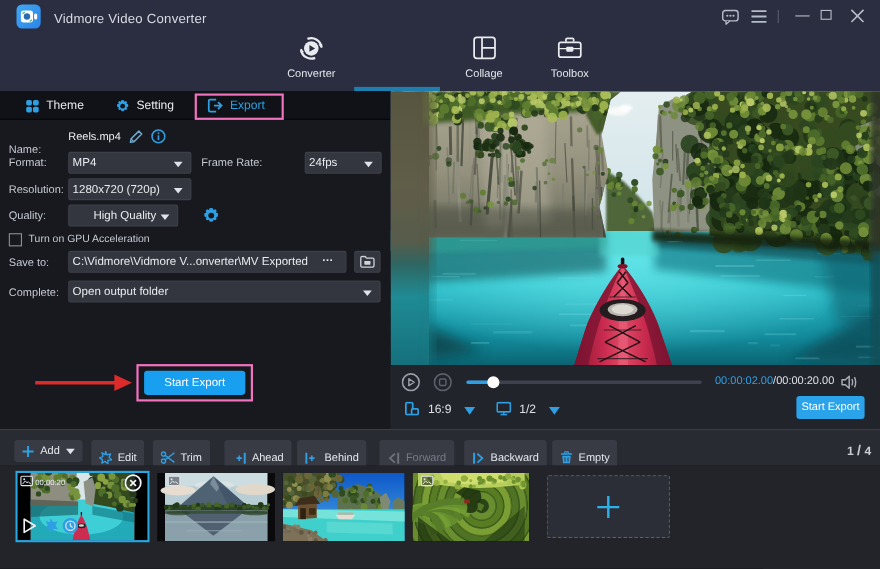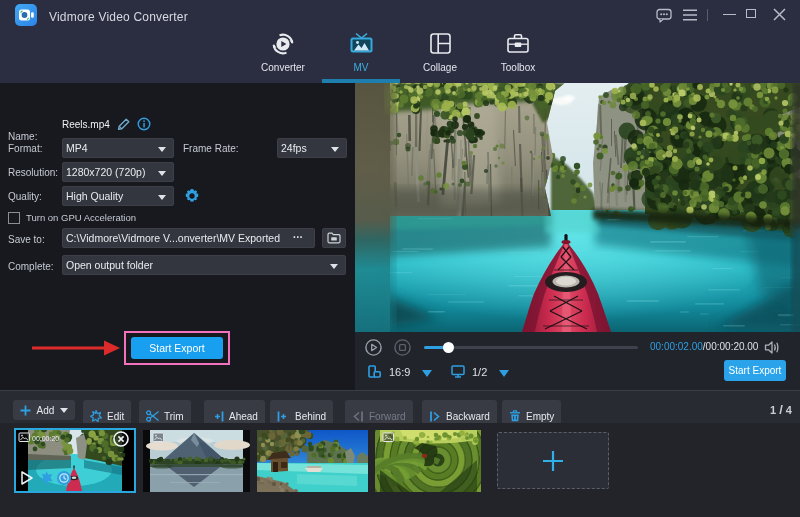--- a/index.html
+++ b/index.html
@@ -97,30 +97,20 @@
       <div class="ni"><svg width="24" height="24" viewBox="0 0 24 24">
         <g fill="none" stroke="#e8eaee" stroke-width="2.1">
           <path d="M8.5 3.4 A9.3 9.3 0 0 1 21.3 11.2"></path>
           <path d="M15.5 20.6 A9.3 9.3 0 0 1 2.7 12.8"></path>
         </g>
         <path d="M21.9 8.2 l-3.4 0.2 l2.9 3.4 Z M2.1 15.8 l3.4 -0.2 l-2.9 -3.4 Z" fill="#e8eaee"></path>
         <circle cx="12" cy="12" r="6.6" fill="#e8eaee"></circle>
         <path d="M10.3 9 L15.4 12 L10.3 15 Z" fill="#2b2e40"></path>
       </svg></div>
       <div class="nl">Converter</div>
-    </div>
-    <div class="navitem" style="left:321px; color:#3eaede;">
-      <div class="ni"><svg width="25" height="24" viewBox="0 0 25 24">
-        <path d="M7 1.5 L12.5 6 L18 1.5" fill="none" stroke="#3eaede" stroke-width="1.6"></path>
-        <rect x="1.5" y="5.5" width="22" height="15" rx="2.5" fill="#35a8dc"></rect>
-        <rect x="3.5" y="7.5" width="18" height="11" rx="1" fill="#10455c"></rect>
-        <path d="M5 18.5 L9.5 12.5 L12.5 16 L15.5 11 L20 18.5 Z" fill="#cfeaf6"></path>
-        <circle cx="8.5" cy="10.5" r="1.4" fill="#cfeaf6"></circle>
-      </svg></div>
-      <div class="nl">MV</div>
     </div>
     <div class="navitem" style="left:400px;">
       <div class="ni"><svg width="23" height="23" viewBox="0 0 23 23">
         <rect x="2" y="2" width="19" height="19" rx="2.5" fill="none" stroke="#e8eaee" stroke-width="1.6"></rect>
         <path d="M9.2 2 L9.2 21 M9.2 11.5 L21 11.5" stroke="#e8eaee" stroke-width="1.6"></path>
       </svg></div>
       <div class="nl">Collage</div>
     </div>
     <div class="navitem" style="left:478px;">
       <div class="ni"><svg width="24" height="23" viewBox="0 0 24 23">
@@ -128,20 +118,40 @@
         <path d="M8.5 6 L8.5 4 Q8.5 2.8 9.7 2.8 L14.3 2.8 Q15.5 2.8 15.5 4 L15.5 6" fill="none" stroke="#e8eaee" stroke-width="1.6"></path>
         <rect x="8.7" y="10.4" width="6.6" height="4.6" rx="1" fill="#e8eaee"></rect>
         <path d="M2.4 12.2 L21.6 12.2" stroke="#e8eaee" stroke-width="1.3"></path>
       </svg></div>
       <div class="nl">Toolbox</div>
     </div>
     <div id="mvunderline"></div>
   </div>
 
   <div id="leftpanel">
+    <div id="tabrow">
+      <div class="ltab" style="left:23px;">
+        <svg width="13" height="13" viewBox="0 0 13 13">
+          <rect x="0.8" y="0.8" width="5.2" height="5.2" rx="1.6" fill="#2e9fe2"></rect>
+            <rect x="7" y="0.8" width="5.2" height="5.2" rx="1.6" fill="#2e9fe2"></rect>
+          <rect x="0.8" y="7" width="5.2" height="5.2" rx="1.6" fill="#2e9fe2"></rect>
+            <rect x="7" y="7" width="5.2" height="5.2" rx="1.6" fill="#2e9fe2"></rect>
+        </svg>Theme</div>
+      <div class="ltab" style="left:105px;">
+        <svg width="13" height="13" viewBox="0 0 24 24">
+          <path fill="#2e9fe2" d="M12 1.5l2.2 0.4 0.9 2.6 2.6-1 1.8 1.8-1 2.6 2.6 0.9 0.4 2.2-0.4 2.2-2.6 0.9 1 2.6-1.8 1.8-2.6-1-0.9 2.6-2.2 0.4-2.2-0.4-0.9-2.6-2.6 1-1.8-1.8 1-2.6-2.6-0.9-0.4-2.2 0.4-2.2 2.6-0.9-1-2.6 1.8-1.8 2.6 1 0.9-2.6z"></path>
+          <circle cx="12" cy="12" r="4" fill="#101218"></circle>
+        </svg>Setting</div>
+      <div class="ltab" style="left:188px; color:#2e9fe2;">
+        <svg width="15" height="14" viewBox="0 0 15 14">
+          <path d="M8.5 1.5 L3 1.5 Q1.8 1.5 1.8 2.7 L1.8 11.3 Q1.8 12.5 3 12.5 L8.5 12.5" fill="none" stroke="#2e9fe2" stroke-width="1.6"></path>
+          <path d="M6.5 7 L13 7 M10.2 3.8 L13.4 7 L10.2 10.2" fill="none" stroke="#2e9fe2" stroke-width="1.6"></path>
+        </svg>Export</div>
+      <div id="exportbox"></div>
+    </div>
     <div class="label" style="left:8px; top:36px;margin-top:12px;">Name:</div>
     <div class="label" style="left:62px; top:36px; color:#eef0f4;">Reels.mp4</div>
     <svg class="abs" style="left:117px; top:34px;" width="14" height="14" viewBox="0 0 14 14">
       <path d="M2.2 9.2 L9.2 2.2 L11.8 4.8 L4.8 11.8 L1.6 12.4 Z" fill="none" stroke="#6fa7cc" stroke-width="1.4" stroke-linejoin="round"></path>
       <path d="M2.2 9.2 L4.8 11.8" stroke="#6fa7cc" stroke-width="1.1"></path>
     </svg>
     <svg class="abs" style="left:137px; top:34px;" width="14" height="14" viewBox="0 0 14 14">
       <circle cx="7" cy="7" r="5.8" fill="none" stroke="#2e9fe2" stroke-width="1.4"></circle>
       <rect x="6.3" y="6" width="1.5" height="4.4" fill="#2e9fe2"></rect>
       <rect x="6.3" y="3.4" width="1.5" height="1.6" fill="#2e9fe2"></rect>
@@ -149,21 +159,21 @@
 
     <div class="label" style="left:8px; top:60px;">Format:</div>
     <div class="dd" style="left:62px; top:55px; width:112px;">MP4<span class="caret"></span></div>
     <div class="label" style="left:183px; top:60px;">Frame Rate:</div>
     <div class="dd" style="left:277px; top:55px; width:70px;">24fps<span class="caret"></span></div>
 
     <div class="label" style="left:8px; top:84px;">Resolution:</div>
     <div class="dd" style="left:62px; top:79px; width:112px;">1280x720 (720p)<span class="caret"></span></div>
 
     <div class="label" style="left:8px; top:108px;">Quality:</div>
-    <div class="dd" style="left:62px; top:103px; width:112px;">High Quality<span class="caret"></span></div>
+    <div class="dd" style="left:62px; top:103px; width:100px;text-align:center;">High Quality<span class="caret"></span></div>
     <svg class="abs" style="left:184px; top:105px;" width="16" height="16" viewBox="0 0 24 24">
       <path fill="#2e9fe2" d="M12 1.5l2.2 0.4 0.9 2.6 2.6-1 1.8 1.8-1 2.6 2.6 0.9 0.4 2.2-0.4 2.2-2.6 0.9 1 2.6-1.8 1.8-2.6-1-0.9 2.6-2.2 0.4-2.2-0.4-0.9-2.6-2.6 1-1.8-1.8 1-2.6-2.6-0.9-0.4-2.2 0.4-2.2 2.6-0.9-1-2.6 1.8-1.8 2.6 1 0.9-2.6z"></path>
       <circle cx="12" cy="12" r="4" fill="#17191f"></circle>
     </svg>
 
     <div id="gpubox"></div>
     <div class="label" style="left:26px; top:129px; font-size:9.5px;">Turn on GPU Acceleration</div>
 
     <div class="label" style="left:8px; top:151px;">Save to:</div>
     <div class="dd" style="left:62px; top:145px; width:253px;">C:\Vidmore\Vidmore V...onverter\MV Exported

